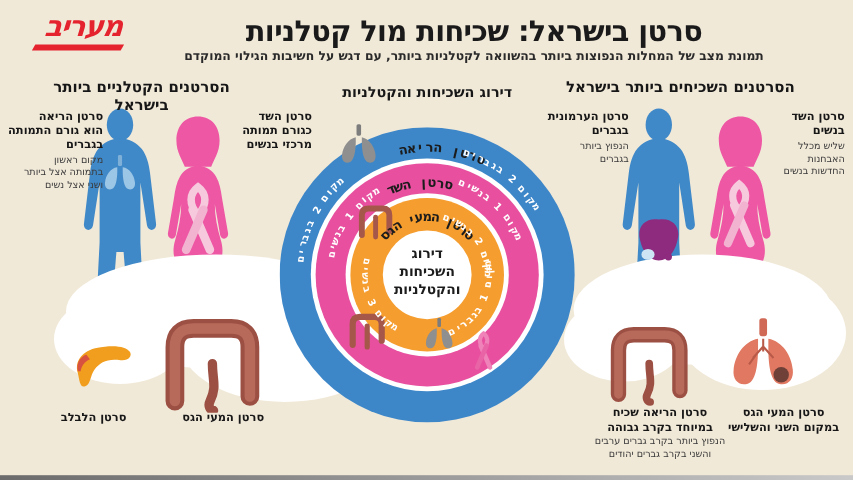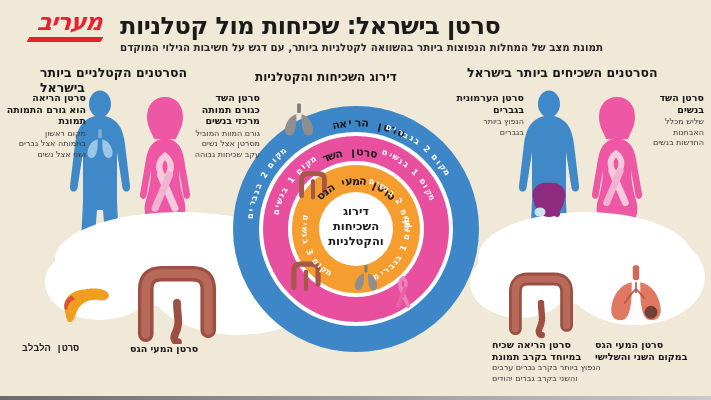--- a/index.html
+++ b/index.html
@@ -1,19 +1,19 @@
 <!DOCTYPE html>
 <html lang="he"><head>
 <meta charset="utf-8">
 <style>
   * { margin:0; padding:0; box-sizing:border-box; }
   body { font-family:"DejaVu Sans","Liberation Sans",sans-serif; }
   #stage { position:relative; width:711px; height:400px; background:#f1e9d8; overflow:hidden; }
   .abs { position:absolute; }
-  .ctr { text-align:left; }
+  .ctr { text-align:center; }
   .rtl { direction:rtl; }
   .pre { white-space:pre-line; }
 
   
   .logo-text { font-size:24px; font-weight:bold; font-style:italic; color:#e4232e; transform:skewX(-6deg); letter-spacing:-1px; }
   .logo-bar { width:74px; height:5px; background:#e4232e; transform:skewX(-30deg); margin-top:1px; }
   .main-title { font-size:24px; font-weight:bold; color:#1a1a1a; letter-spacing:-0.5px; }
   .main-subtitle { font-size:10.3px; color:#2a2a2a;font-weight:bold; }
 
   .sec-heading { font-size:12.5px; font-weight:bold; color:#171717; }
@@ -114,29 +114,29 @@
     <path d="M45,42 C45,56 49,62 43,74 C41,78 43,82 46,82" fill="none" stroke="#9c5044" stroke-width="8" stroke-linecap="round"></path>
   </svg>
   <svg class="abs" style="left:603px;top:263px;" width="66" height="60" viewBox="0 0 60 56">
     <rect x="27" y="2" width="6" height="14" rx="2" fill="#d06a56"></rect>
     <path d="M26,18 C15,20 8,31 7,42 C6,50 11,55 18,53 C25,51 26,35 26,25 Z" fill="#e07862"></path>
     <path d="M34,18 C45,20 52,31 53,42 C54,50 49,55 42,53 C35,51 34,35 34,25 Z" fill="#e07862"></path>
     <path d="M30,18 L30,28 M30,24 L22,33 M30,24 L38,33 M24,31 L19,38" stroke="#b95a48" stroke-width="1.6" fill="none"></path>
     <circle cx="44" cy="46" r="6" fill="#6e4038"></circle>
   </svg>
 
-  <div class="abs ctr rtl caption" style="left:22px;top:343px;width:112px;font-family:Liberation Mono, monospace;">
+  <div class="abs ctr rtl caption" style="left:22px;top:343px;width:112px;">
     <div class="t pre">סרטן הלבלב</div>
   </div>
   <div class="abs ctr rtl caption" style="left:130px;top:343px;width:112px;">
     <div class="t pre">סרטן המעי הגס</div>
   </div>
   <div class="abs ctr rtl caption" style="left:492px;top:339px;width:116px;">
     <div class="t pre">סרטן הריאה שכיח
-במיוחד בקרב תמונת</div>
+במיוחד בקרב גבוהה</div>
     <div class="pre">הנפוץ ביותר בקרב גברים ערבים
 והשני בקרב גברים יהודים</div>
   </div>
   <div class="abs ctr rtl caption" style="left:595px;top:339px;width:116px;">
     <div class="t pre">סרטן המעי הגס
 במקום השני והשלישי</div>
   </div>
 
   <div id="circle-wrap">
     <svg width="246" height="246" viewBox="0 0 246 246">
@@ -327,32 +327,29 @@
   <div class="abs ctr rtl main-title" style="left:120px;top:12px;width:550px;">סרטן בישראל: שכיחות מול קטלניות</div>
   <div class="abs ctr rtl main-subtitle" style="left:120px;top:41px;width:550px;">תמונת מצב של המחלות הנפוצות ביותר בהשוואה לקטלניות ביותר, עם דגש על חשיבות הגילוי המוקדם</div>
 
   <div class="abs ctr rtl sec-heading" style="left:0px;top:65px;width:196px;padding-left:40px;">הסרטנים הקטלניים ביותר בישראל</div>
   <div class="abs ctr rtl sec-heading" style="left:467px;top:65px;width:200px;">הסרטנים השכיחים ביותר בישראל</div>
   <div class="abs ctr rtl sec-heading" style="left:255px;top:70px;width:202px;font-size:12px;">דירוג השכיחות והקטלניות</div>
 
   <div class="abs rtl note" style="left:2px;top:92px;width:84px;text-align:right;">
     <div class="t pre">סרטן הריאה
 הוא גורם התמותה
-תמונת</div>
+בגברים</div>
     <div class="pre">מקום ראשון
-בתמותה אצל גברים
+בתמותה אצל ביותר
 ושני אצל נשים</div>
   </div>
   <div class="abs rtl note" style="left:176px;top:92px;width:84px;text-align:right;">
     <div class="t pre">סרטן השד
 כגורם תמותה
 מרכזי בנשים</div>
-    <div class="pre">גורם המוות המוביל
-מסרטן אצל נשים
-עקב שכיחות גבוהה</div>
   </div>
   <div class="abs rtl note" style="left:440px;top:92px;width:84px;text-align:right;">
     <div class="t pre">סרטן הערמונית
 בגברים</div>
     <div class="pre">הנפוץ ביותר
 בגברים</div>
   </div>
   <div class="abs rtl note" style="left:620px;top:92px;width:84px;text-align:right;">
     <div class="t pre">סרטן השד
 בנשים</div>

